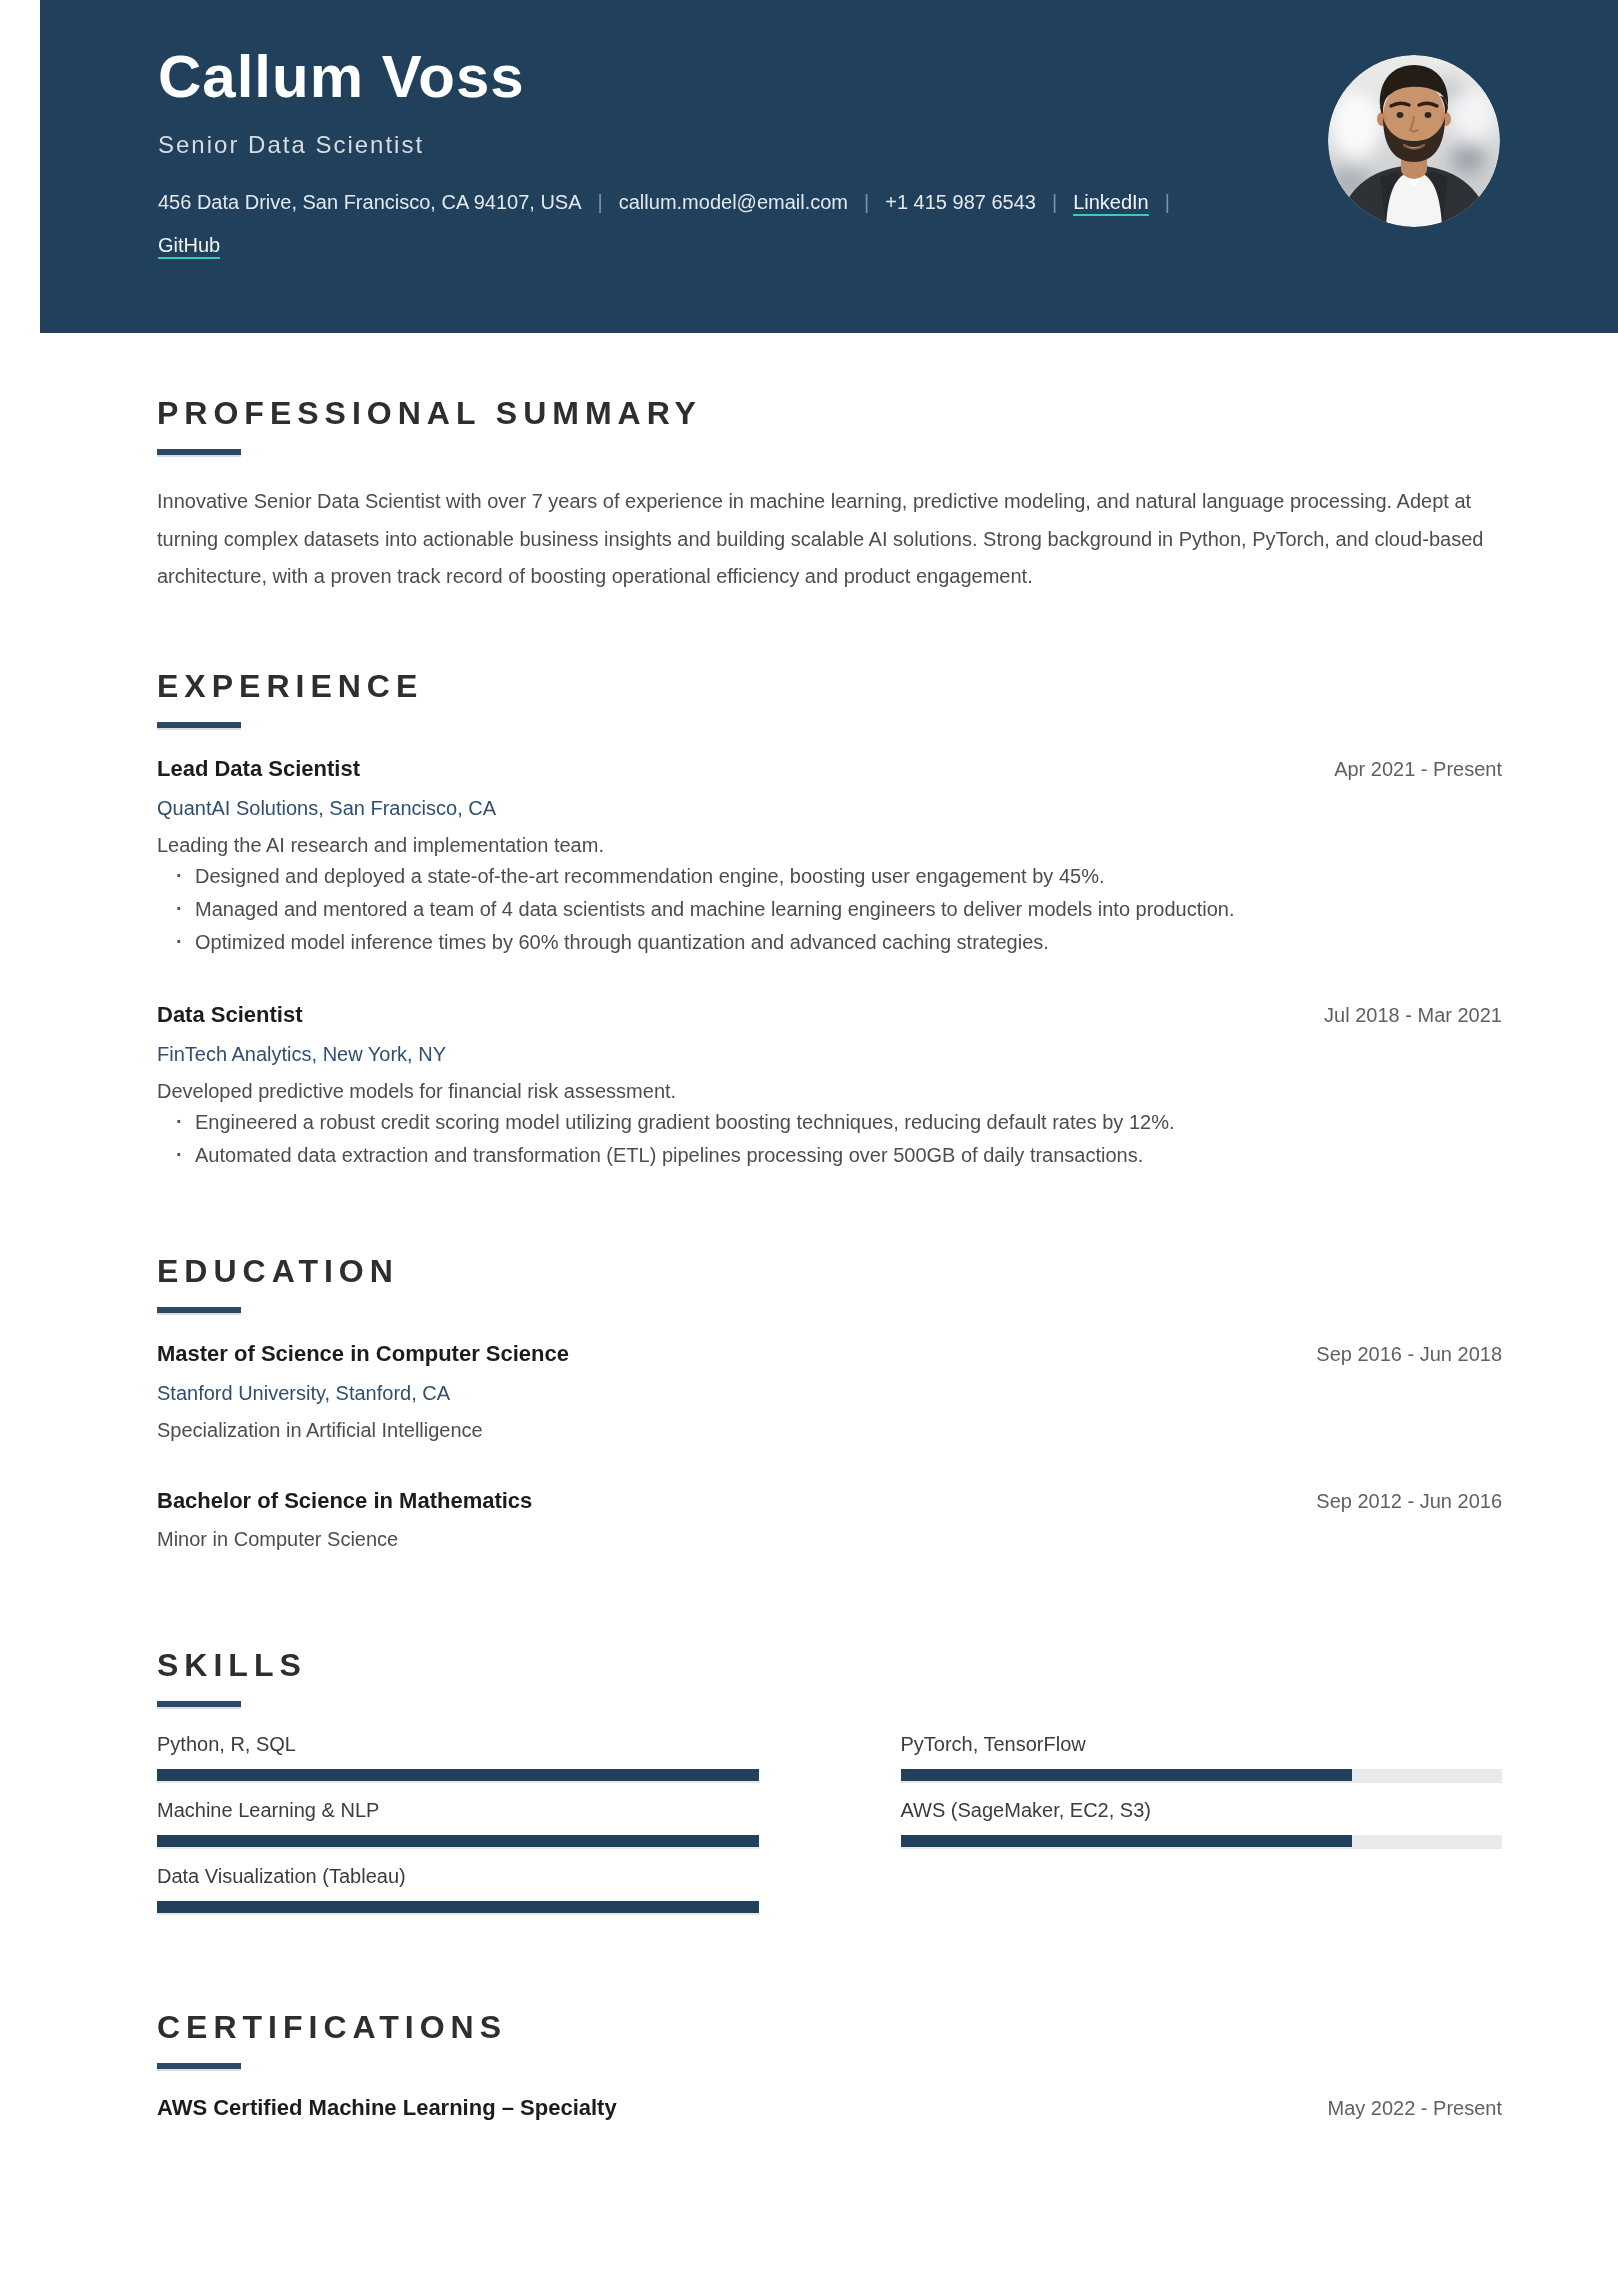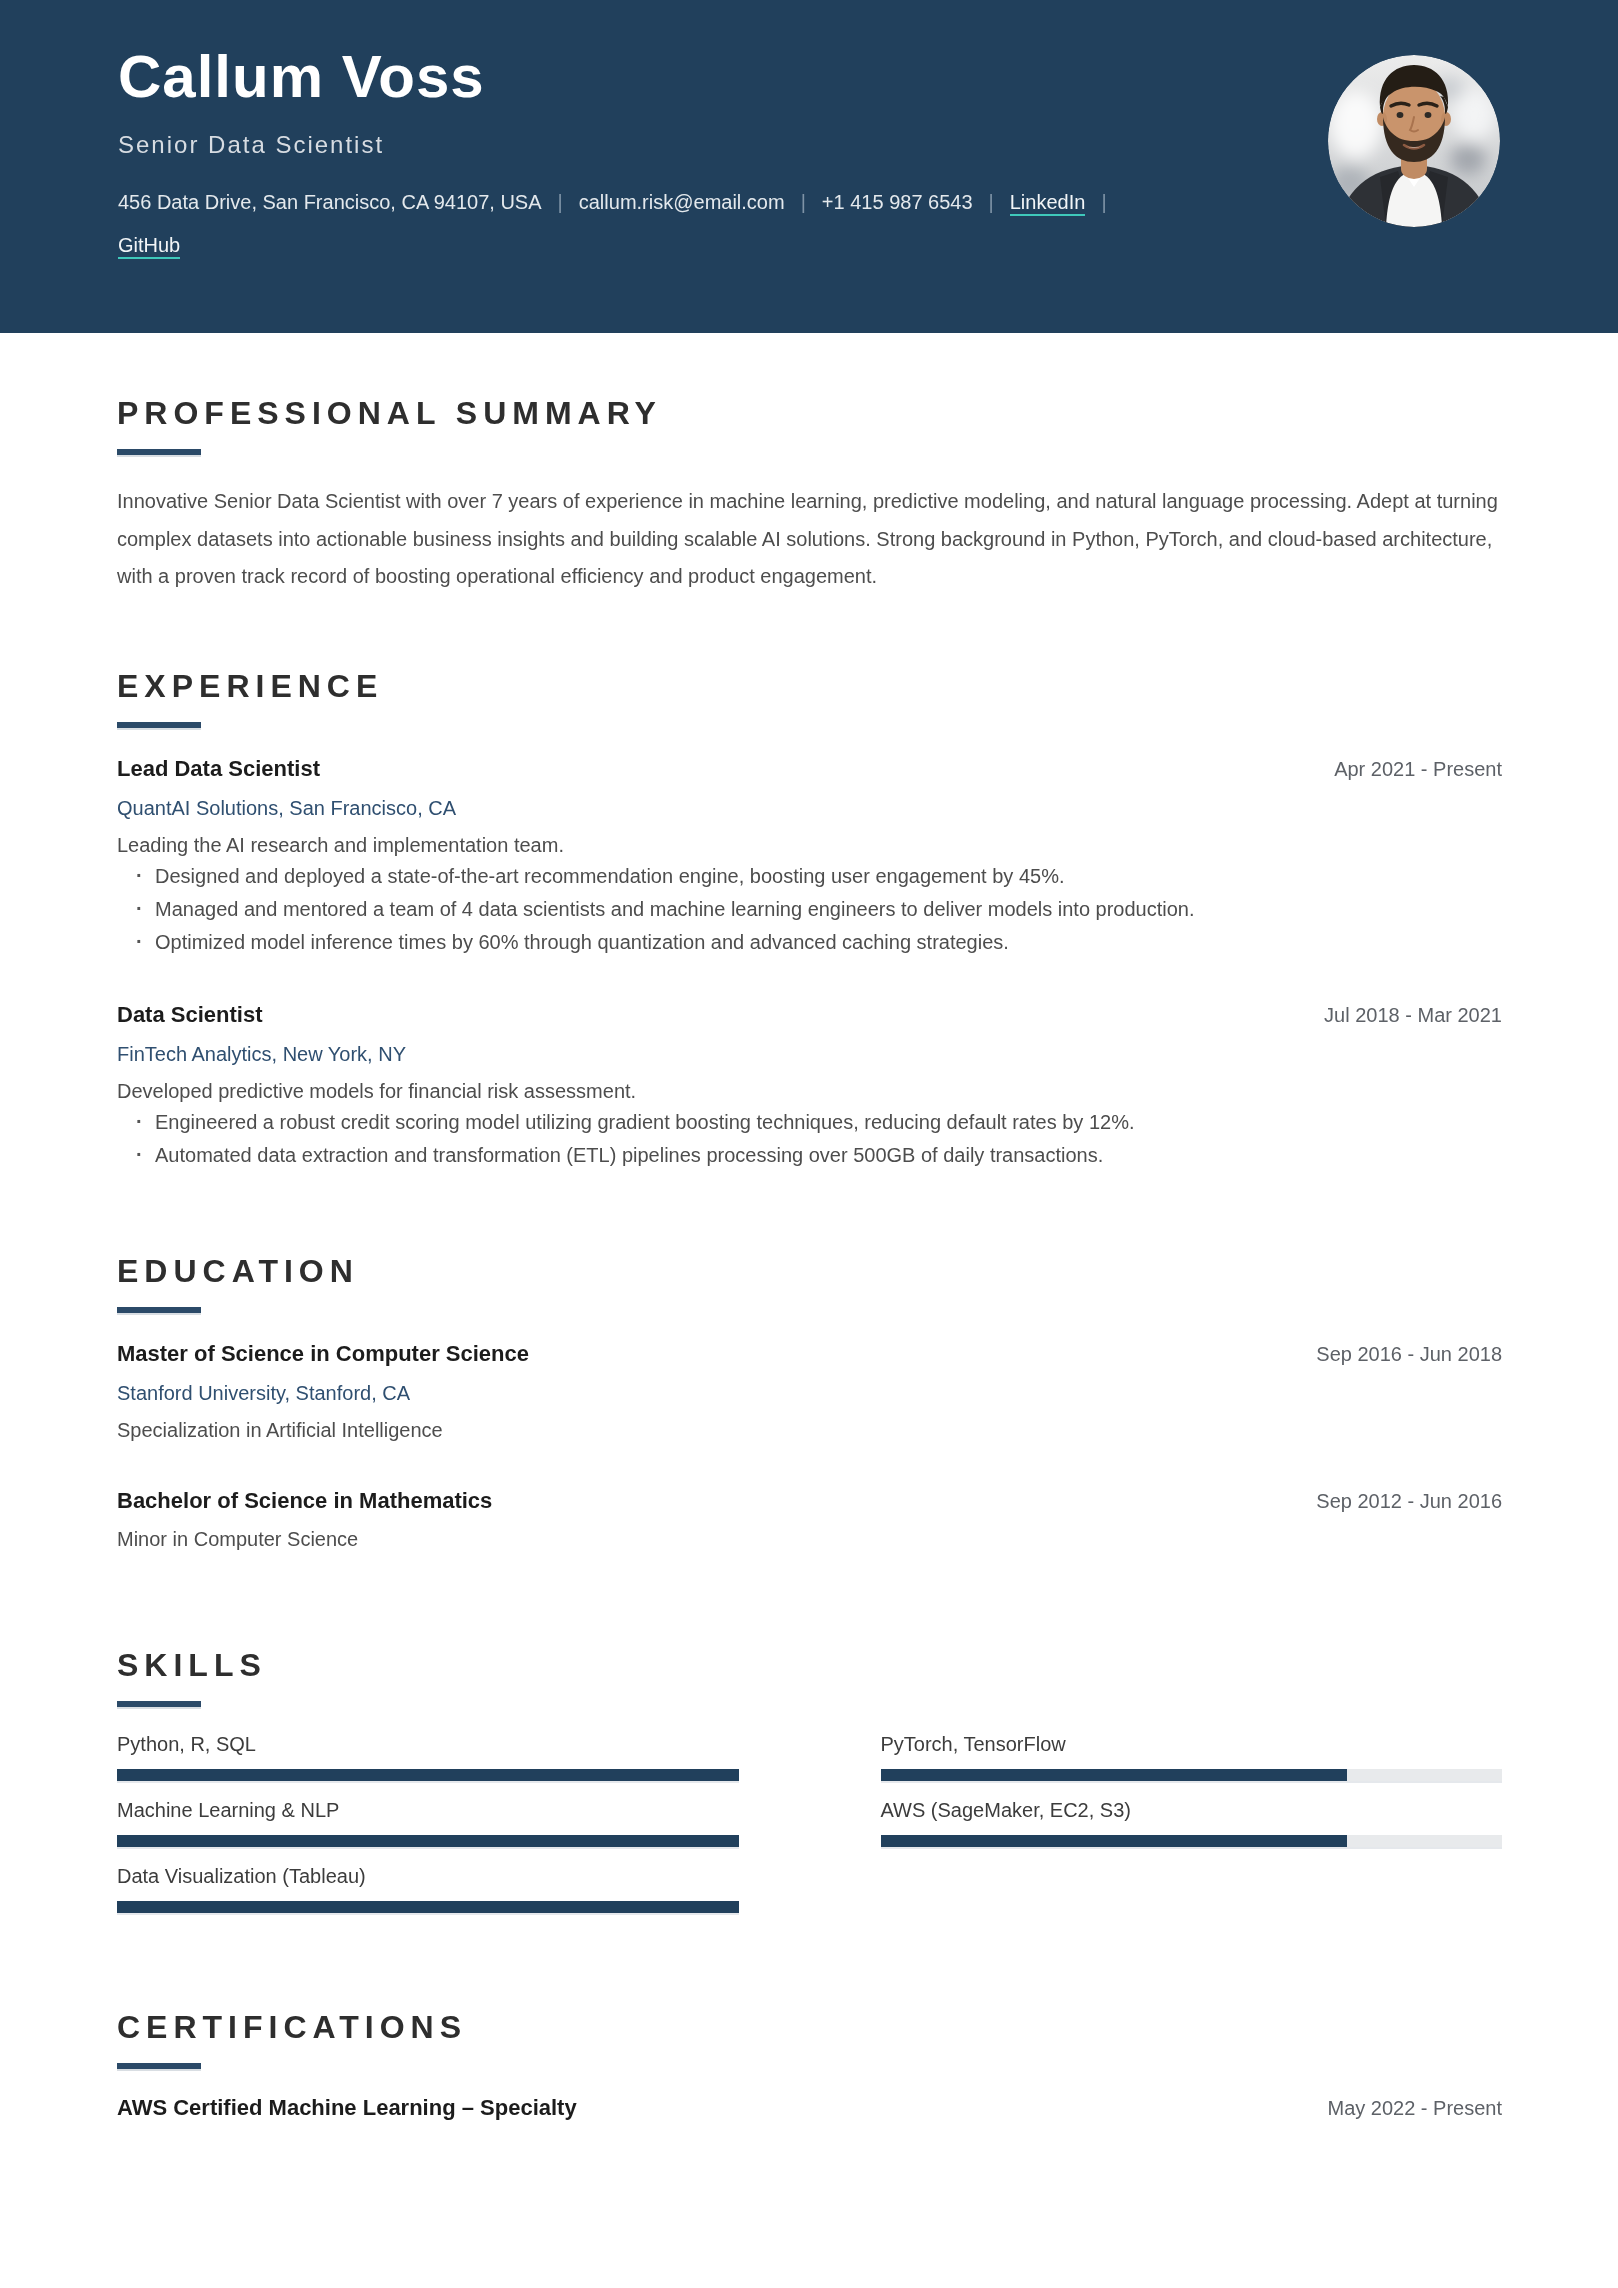--- a/index.html
+++ b/index.html
@@ -10,21 +10,21 @@
     --bar-fill:#21405c;
     --bar-track:#e8eaec;
     --date-color:#5d6167;
     --body-text:#4d4d4d;
     --title-text:#1c1c1c;
     --heading-text:#2e2e2e;
   }
   *{margin:0;padding:0;box-sizing:border-box;}
   html,body{background:#ffffff;}
   body{font-family:"Liberation Sans", sans-serif;}
-  .page{width:1618px;height:2156px;background:#ffffff;overflow:hidden;position:relative;}
+  .page{width:1618px;height:2156px;background:#ffffff;overflow:hidden;position:relative;padding-left:40px;}
 
   
   .header{
     height:333px;background:var(--header-bg);color:#ffffff;
     padding:42px 118px 0 118px;position:relative;
   }
   .name{font-size:60px;font-weight:700;letter-spacing:1px;line-height:1.15;color:#ffffff;}
   .subtitle{margin-top:20px;font-size:24px;font-weight:400;letter-spacing:2px;color:#d7dce2;}
   .contact{margin-top:22px;font-size:20px;line-height:2.15;color:#e4e9ed;max-width:1150px;}
   .contact .sep{color:#7e93a6;margin:0 16px;}
@@ -65,21 +65,21 @@
 </style>
 </head>
 <body>
 
 <div class="page">
 
   <div class="header">
     <div class="name">Callum Voss</div>
     <div class="subtitle">Senior Data Scientist</div>
     <div class="contact">
-      <span>456 Data Drive, San Francisco, CA 94107, USA</span><span class="sep">|</span><span>callum.risk@email.com</span><span class="sep">|</span><span>+1 415 987 6543</span><span class="sep">|</span><a>LinkedIn</a><span class="sep">|</span><br>
+      <span>456 Data Drive, San Francisco, CA 94107, USA</span><span class="sep">|</span><span>callum.model@email.com</span><span class="sep">|</span><span>+1 415 987 6543</span><span class="sep">|</span><a>LinkedIn</a><span class="sep">|</span><br>
       <a>GitHub</a>
     </div>
 
     <span class="photo">
       <svg width="172" height="172" viewBox="0 0 172 172" xmlns="http://www.w3.org/2000/svg">
         <defs>
           <clipPath id="circ">
               <circle cx="86" cy="86" r="86"></circle>
             </clipPath>
           <filter id="blur8">

